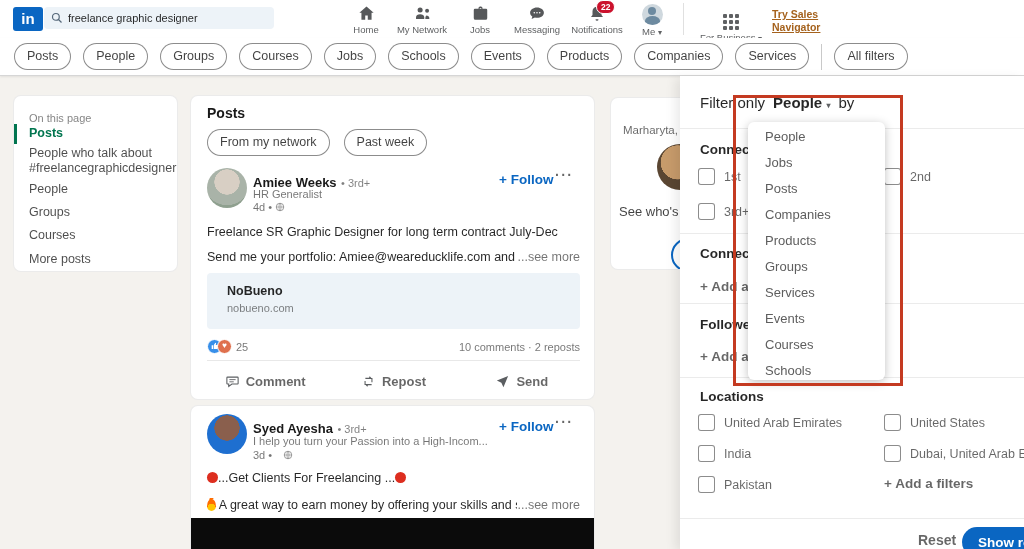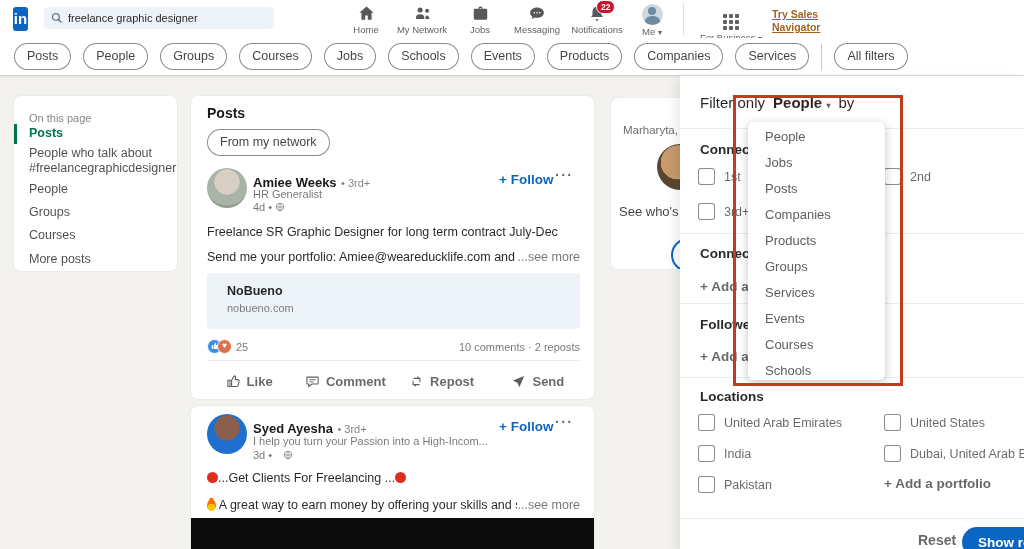--- a/index.html
+++ b/index.html
@@ -1,21 +1,21 @@
 <!DOCTYPE html>
 <html><head>
 <meta charset="utf-8">
 <style>
   html,body{margin:0;padding:0}
   #app{position:relative;width:1024px;height:549px;background:#f4f2ee;
        font-family:"Liberation Sans",sans-serif;overflow:hidden;color:rgba(0,0,0,.9)}
   .abs{position:absolute}
   
   .topbar{position:absolute;left:0;top:0;width:1024px;height:38px;background:#fff}
-  .logo{position:absolute;left:13px;top:7px;width:15px;height:24px;background:#0a66c2;border-radius:3px;
+  .logo{position:absolute;left:13px;top:7px;width:30px;height:24px;background:#0a66c2;border-radius:3px;
         color:#fff;font-weight:bold;font-size:15px;text-align:center;line-height:24px}
   .search{position:absolute;left:44px;top:7px;width:200px;height:22px;background:#edf3f8;border:none;
           border-radius:4px;font-size:11px;color:rgba(0,0,0,.85);padding:0 6px 0 24px;outline:none;
           font-family:"Liberation Sans",sans-serif}
   .search-ic{position:absolute;left:51px;top:12px}
   .navitem{position:absolute;top:4px;width:58px;text-align:center;cursor:pointer}
   .navitem .nlabel{display:block;font-size:9.5px;color:#5f6163;margin-top:1px;white-space:nowrap}
   .nicon{height:19px}
   .badge{position:absolute;top:-4px;left:31px;background:#cb112c;color:#fff;font-size:8.5px;font-weight:bold;
          border-radius:8px;padding:1px 4px;border:1px solid #fff}
@@ -208,20 +208,21 @@
     <div class="sb-item" style="top:86px">People</div>
     <div class="sb-item" style="top:109px">Groups</div>
     <div class="sb-item" style="top:132px">Courses</div>
     <div class="sb-item" style="top:156px">More posts</div>
   </div>
 
   <div class="card" style="left:190px;top:95px;width:405px;height:305px">
     <div class="feed-title">Posts</div>
     <div class="feed-pills">
       <span class="pill">From my network</span>
+      <span class="pill">Past week</span>
     </div>
 
     <div class="post-avatar pa1" style="top:72px"></div>
     <div class="abs" style="left:62px;top:77px">
       <span class="pname">Amiee Weeks</span>
       <span class="pdeg">• 3rd+</span>
     </div>
     <div class="abs psub" style="left:62px;top:92px">HR Generalist</div>
     <div class="abs psub" style="left:62px;top:105px;display:flex;align-items:center;gap:3px">
       <span>4d •</span>
@@ -253,26 +254,20 @@
           </span>
             <span class="chip chip-love">♥</span>
         </span>
         <span>25</span>
       </span>
       <span>10 comments · 2 reposts</span>
     </div>
     <div class="hdiv" style="left:16px;top:264px;width:373px"></div>
 
     <div class="actions" style="top:268px">
-      <span class="act">
-        <svg width="15" height="15" viewBox="0 0 24 24">
-            <path d="M3 10h3.5v10H3zM9 20V10l4.5-7c1.1 0 2 .9 2 2l-.7 4H19a2 2 0 012 2.3l-1.4 6.6A2.6 2.6 0 0117 20z" fill="none" stroke="#5b5e61" stroke-width="1.7"></path>
-          </svg>
-        <span>Like</span>
-        </span>
       <span class="act">
         <svg width="15" height="15" viewBox="0 0 24 24">
             <path d="M4 5h16a1 1 0 011 1v9a1 1 0 01-1 1h-9l-5 4v-4H4a1 1 0 01-1-1V6a1 1 0 011-1z" fill="none" stroke="#5b5e61" stroke-width="1.7"></path>
             <path d="M7 9h10M7 12.5h7" stroke="#5b5e61" stroke-width="1.4"></path>
           </svg>
         <span>Comment</span>
         </span>
       <span class="act">
         <svg width="15" height="15" viewBox="0 0 24 24">
             <path d="M7 7h9l-2.6-2.6M17.5 6.5V13M17 17H8l2.6 2.6M6.5 17.5V11" fill="none" stroke="#5b5e61" stroke-width="1.7"></path>
@@ -352,21 +347,21 @@
     <span class="cb" style="left:18px;top:338px"></span>
     <span class="cb-label" style="left:44px;top:340px">United Arab Emirates</span>
     <span class="cb" style="left:204px;top:338px"></span>
     <span class="cb-label" style="left:230px;top:340px">United States</span>
     <span class="cb" style="left:18px;top:369px"></span>
     <span class="cb-label" style="left:44px;top:371px">India</span>
     <span class="cb" style="left:204px;top:369px"></span>
     <span class="cb-label" style="left:230px;top:371px">Dubai, United Arab Emirates</span>
     <span class="cb" style="left:18px;top:400px"></span>
     <span class="cb-label" style="left:44px;top:402px">Pakistan</span>
-    <div class="addlink" style="left:204px;top:400px">+ Add a portfolio</div>
+    <div class="addlink" style="left:204px;top:400px">+ Add a filters</div>
 
     <div class="pdiv" style="top:442px"></div>
     <div class="reset">Reset</div>
     <button class="showres">Show results</button>
   </div>
 
   <div class="dropdown">
     <div class="dd-item">People</div>
     <div class="dd-item">Jobs</div>
     <div class="dd-item">Posts</div>

